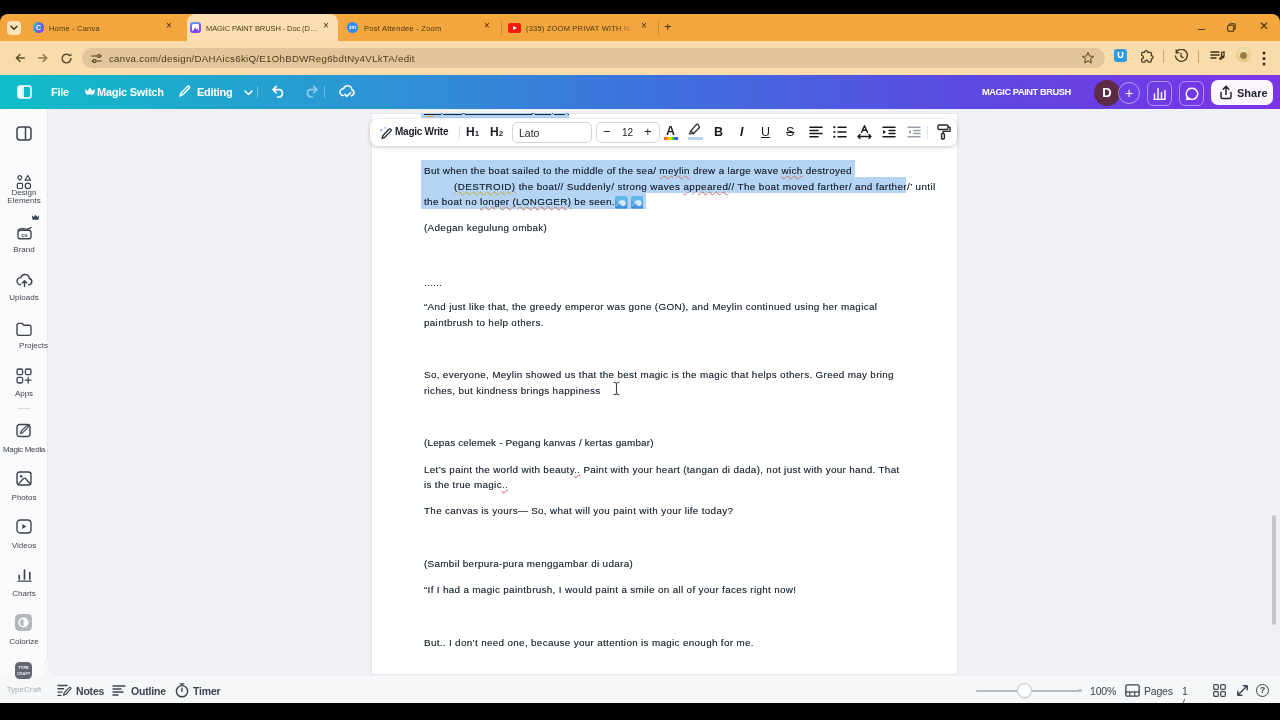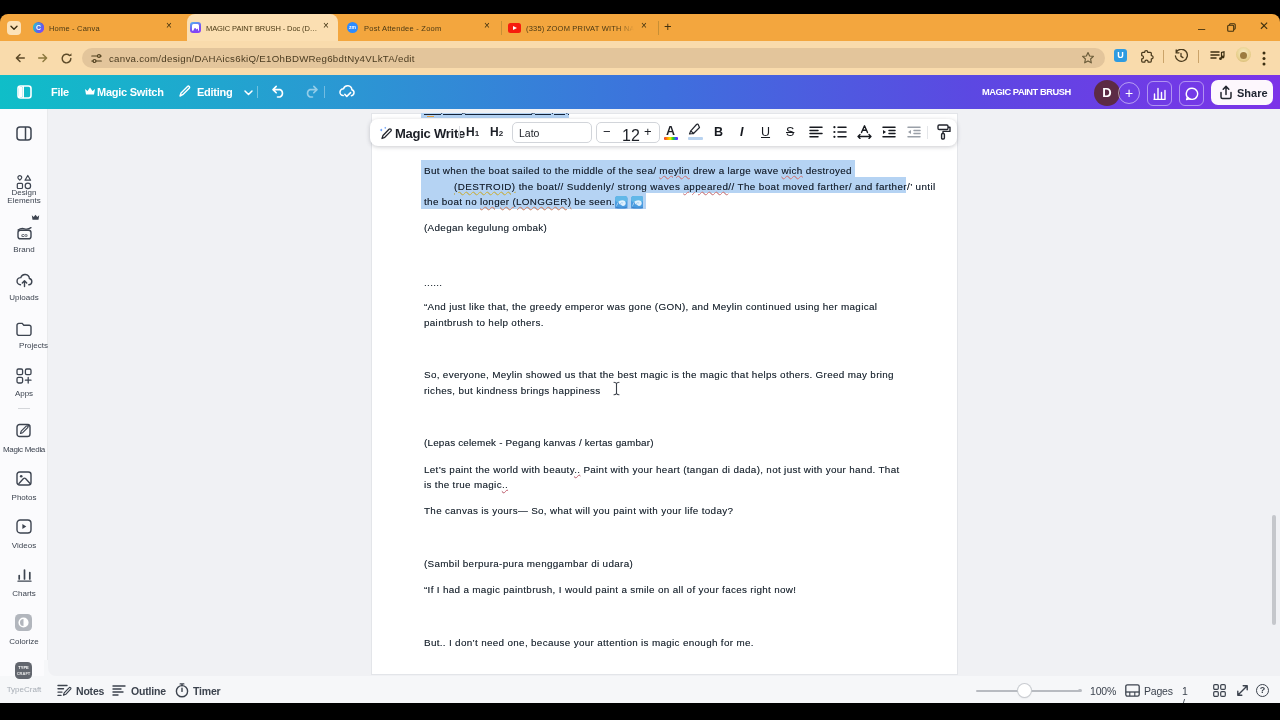--- a/index.html
+++ b/index.html
@@ -320,29 +320,29 @@
   <div class="abs doc" style="left:424px;top:556.2px;">(Sambil berpura-pura menggambar di udara)</div>
   <div class="abs doc" style="left:424px;top:582.2px;">“If I had a magic paintbrush, I would paint a smile on all of your faces right now!</div>
   <div class="abs doc" style="left:424px;top:635.2px;">But.. I don’t need one, because your attention is magic enough for me.</div>
   <div class="abs" id="ftb">
 
     <svg class="abs" style="left:9px;top:7px;" width="14" height="14" viewBox="0 0 14 14">
         <path d="M3 12.5 L4 9.5 L10 3.2 a1.3 1.3 0 0 1 1.9 1.9 L5.8 11.3 Z" fill="none" stroke="#23262e" stroke-width="1.3" stroke-linejoin="round"></path>
         <path d="M2.2 2.6 l0.4 1 l1 0.4 l-1 0.4 l-0.4 1 l-0.4 -1 l-1 -0.4 l1 -0.4 Z" fill="#3b82f6"></path>
         <path d="M6.2 0.8 l0.3 0.8 l0.8 0.3 l-0.8 0.3 l-0.3 0.8 l-0.3 -0.8 l-0.8 -0.3 l0.8 -0.3 Z" fill="#3b82f6"></path>
       </svg>
-    <div class="abs" style="left:25px;top:7px;font-size:13px;font-weight:700;letter-spacing:-0.25px;color:#1c1f26;">Magic Write</div>
+    <div class="abs" style="left:25px;top:7px;font-size:10px;font-weight:700;letter-spacing:-0.25px;color:#1c1f26;">Magic Write</div>
     <div class="abs" style="left:89px;top:7px;width:1px;height:13px;background:#dcdee2;"></div>
     <div class="abs" style="left:96px;top:6px;font-size:12px;font-weight:700;color:#1c1f26;">H<span style="font-size:8px;">1</span></div>
     <div class="abs" style="left:120px;top:6px;font-size:12px;font-weight:700;color:#1c1f26;">H<span style="font-size:8px;">2</span></div>
     <div class="abs" style="left:142px;top:2.5px;width:80px;height:21.5px;border:1px solid #d2d5da;border-radius:5px;"></div>
     <div class="abs" style="left:149px;top:7.5px;font-size:10.5px;color:#1c1f26;">Lato</div>
     <div class="abs" style="left:226px;top:2.5px;width:64px;height:21.5px;border:1px solid #d2d5da;border-radius:5px;"></div>
     <div class="abs" style="left:233px;top:5px;font-size:13px;color:#1c1f26;">−</div>
-    <div class="abs" style="left:252px;top:7.5px;font-size:16px;color:#1c1f26;text-align:right;">12</div>
+    <div class="abs" style="left:252px;top:7.5px;font-size:10px;color:#1c1f26;text-align:right;">12</div>
     <div class="abs" style="left:274px;top:5px;font-size:13px;color:#1c1f26;">+</div>
 
     <div class="abs" style="left:296px;top:4.5px;font-size:12.5px;font-weight:700;color:#1c1f26;">A</div>
     <div class="abs" style="left:293.5px;top:17.5px;width:14px;height:3px;border-radius:1px;background:linear-gradient(90deg,#e33 0%,#f90 25%,#ee0 45%,#2c2 65%,#26f 85%,#80f 100%);"></div>
 
     <svg class="abs" style="left:318px;top:3.5px;" width="15" height="13" viewBox="0 0 15 13">
         <path d="M5.5 10.5 L2.8 7.8 L8.5 1.5 a1.1 1.1 0 0 1 1.8 0.3 L11.5 4.5 Z M2.8 7.8 L1.5 11 L5.5 10.5" fill="none" stroke="#23262e" stroke-width="1.2" stroke-linejoin="round"></path>
       </svg>
     <div class="abs" style="left:317.5px;top:17.5px;width:15px;height:3px;border-radius:1px;background:#b9d3f0;"></div>
     <div class="abs" style="left:344px;top:5.5px;font-size:12.5px;font-weight:700;color:#16191f;">B</div>

